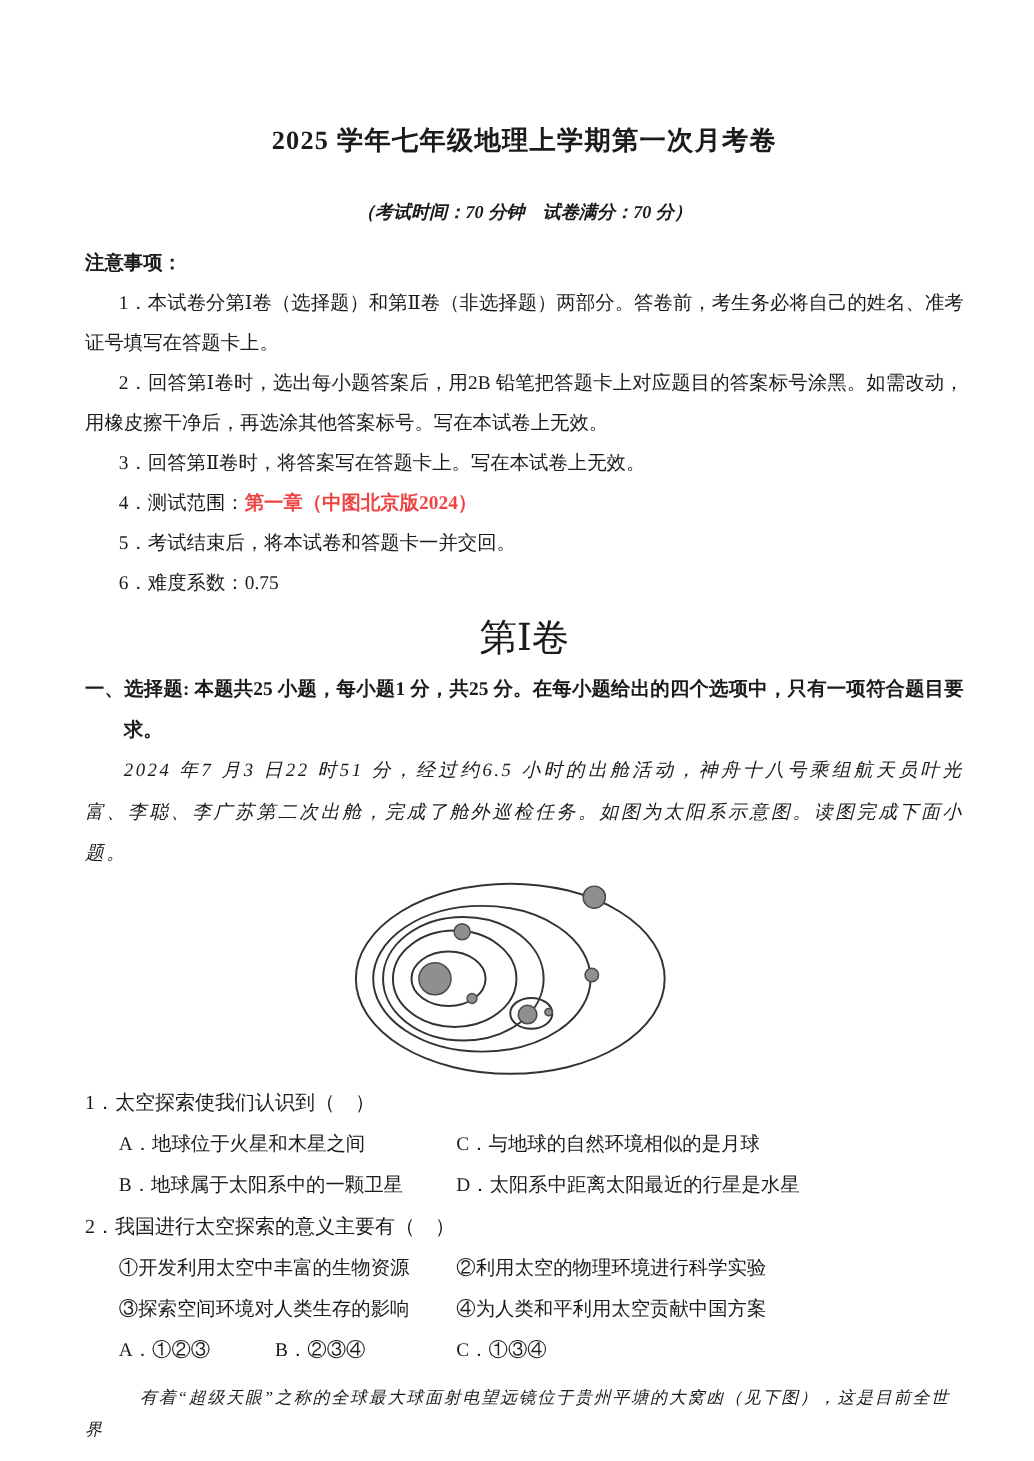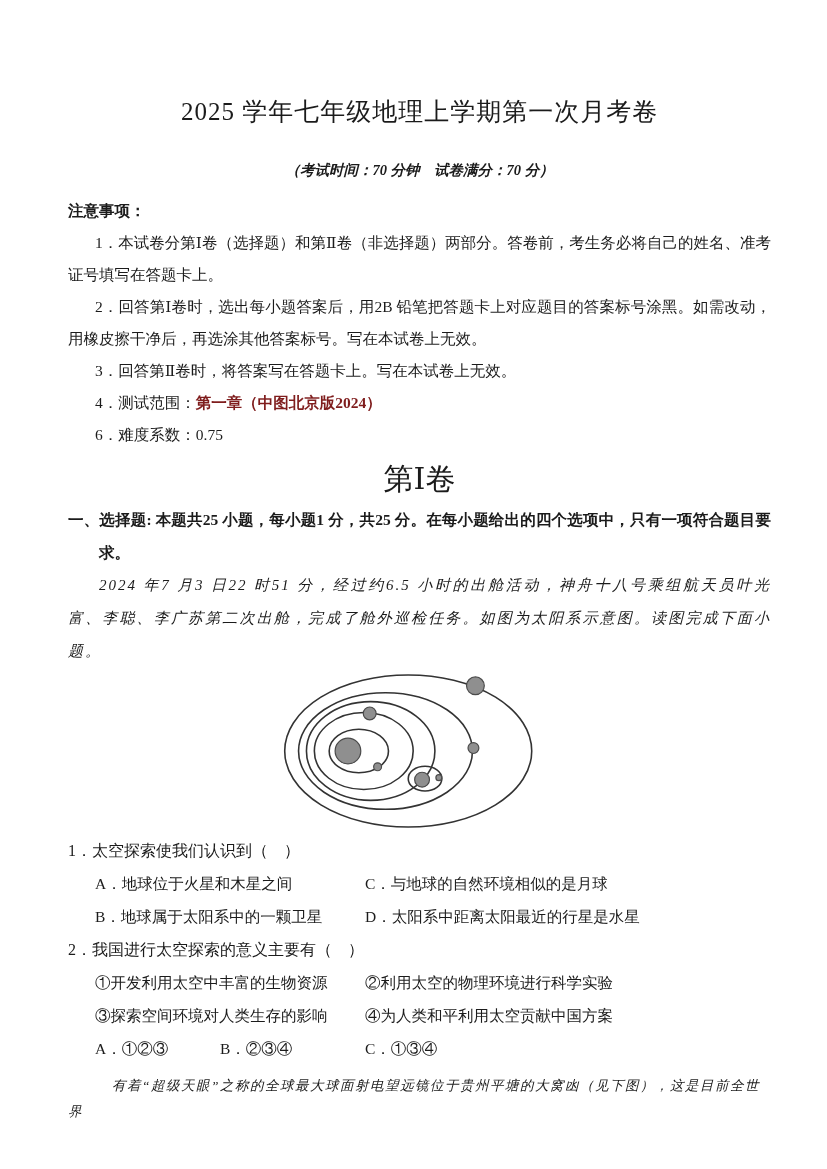--- a/index.html
+++ b/index.html
@@ -9,42 +9,42 @@
     background:#ffffff;
     font-family:"Liberation Serif","DejaVu Serif",serif;
     color:#1b1b1b;
     overflow:hidden;
   }
   .content { position:absolute; left:68px; right:56px; top:0; }
 
   .title {
     margin:0; padding-top:95px;
     text-align:center;
-    font-size:25px; line-height:34px;
-    font-weight:normal; letter-spacing:1px;
+    font-size:21px; line-height:34px;
+    font-weight:bold; letter-spacing:1px;
   }
   .subtitle {
     margin-top:30px;
     text-align:center;
     font-size:14.5px; line-height:22px;
     font-style:italic; font-weight:bold;
   }
   .notice-heading {
     margin-top:14px;
     font-size:15.5px; line-height:32px;
     font-weight:bold;
   }
   p { margin:0; }
   .notice-item {
     font-size:15.5px; line-height:32px;
     text-align:justify;
   }
   .notice-item.indent { text-indent:27px; }
   .notice-item.single { padding-left:27px; }
-  .red { color:#7f1d1d; font-weight:bold;margin-top:28px; }
+  .red { color:#ef4444; font-weight:bold;margin-top:28px; }
 
   .part-heading {
     margin:8px 0 0 0;
     text-align:center;
     font-size:30px; line-height:40px;
     font-weight:normal;
   }
   .section-intro {
     margin-top:4px;
     font-size:15.5px; line-height:33px;
@@ -90,20 +90,21 @@
   <div class="content">
 
     <h1 class="title">2025 学年七年级地理上学期第一次月考卷</h1>
     <div class="subtitle">（考试时间：70 分钟　试卷满分：70 分）</div>
 
     <div class="notice-heading">注意事项：</div>
     <p class="notice-item indent">1．本试卷分第Ⅰ卷（选择题）和第Ⅱ卷（非选择题）两部分。答卷前，考生务必将自己的姓名、准考证号填写在答题卡上。</p>
     <p class="notice-item indent">2．回答第Ⅰ卷时，选出每小题答案后，用2B 铅笔把答题卡上对应题目的答案标号涂黑。如需改动，用橡皮擦干净后，再选涂其他答案标号。写在本试卷上无效。</p>
     <p class="notice-item single">3．回答第Ⅱ卷时，将答案写在答题卡上。写在本试卷上无效。</p>
     <p class="notice-item single"><span>4．测试范围：</span><span class="red">第一章（中图北京版2024）</span></p>
+    <p class="notice-item single">5．考试结束后，将本试卷和答题卡一并交回。</p>
     <p class="notice-item single">6．难度系数：0.75</p>
 
     <h2 class="part-heading">第Ⅰ卷</h2>
     <p class="section-intro">一、选择题: 本题共25 小题，每小题1 分，共25 分。在每小题给出的四个选项中，只有一项符合题目要求。</p>
     <p class="passage">2024 年7 月3 日22 时51 分，经过约6.5 小时的出舱活动，神舟十八号乘组航天员叶光富、李聪、李广苏第二次出舱，完成了舱外巡检任务。如图为太阳系示意图。读图完成下面小题。</p>
 
     <div class="diagram">
       <svg width="310" height="166" viewBox="0 0 310 168">
         <g fill="none" stroke="#333333" stroke-width="1.6">
           <ellipse cx="86" cy="84" rx="30" ry="22"></ellipse>

